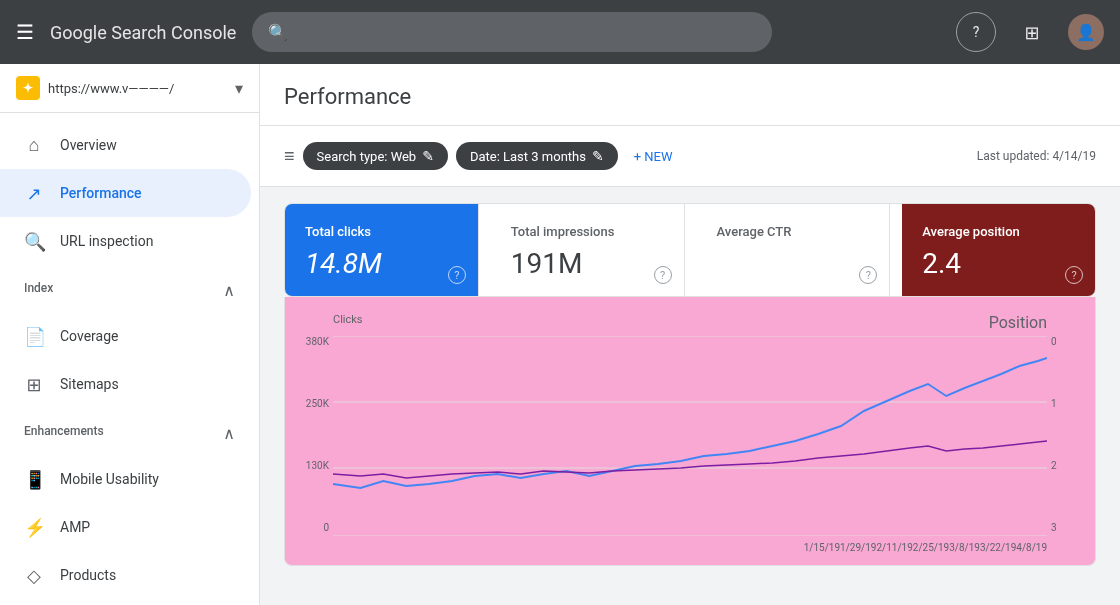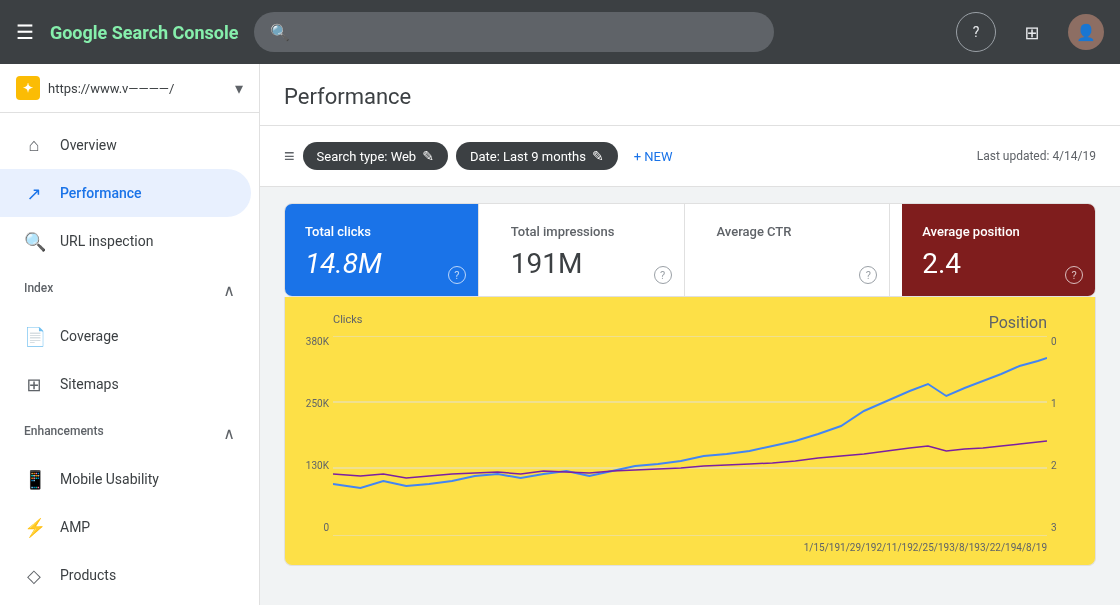--- a/index.html
+++ b/index.html
@@ -11,21 +11,21 @@
       align-items: center;
       background: #3c4043;
       height: 64px;
       padding: 0 16px;
       gap: 16px;
       position: fixed;
       top: 0; left: 0; right: 0;
       z-index: 100;
     }
     .hamburger-icon { color: #fff; cursor: pointer; font-size: 20px; }
-    .app-title { color: #86efac; font-size: 18px; font-weight: 700; white-space: nowrap; }
+    .app-title { color: #e5e5e5; font-size: 18px; font-weight: 400; white-space: nowrap; }
     .search-bar {
       flex: 1;
       max-width: 520px;
       background: #5f6368;
       border-radius: 24px;
       display: flex;
       align-items: center;
       padding: 0 16px;
       height: 40px;
       gap: 8px;
@@ -221,21 +221,21 @@
       font-size: 11px;
       cursor: pointer;
     }
     .metric-card.blue .metric-help { border-color: rgba(255,255,255,0.7); color: rgba(255,255,255,0.7); }
     .metric-card.purple .metric-help { border-color: rgba(255,255,255,0.7); color: rgba(255,255,255,0.7); }
     .metric-card:not(.blue):not(.purple) .metric-help { border-color: #9aa0a6; color: #9aa0a6; }
 
     
     .chart-container {
       margin: 0 24px 16px;
-      background: #fde047;
+      background: #f9a8d4;
       border: 1px solid #e0e0e0;
       border-top: none;
       border-radius: 0 0 8px 8px;
       padding: 16px 20px 12px;
       position: relative;
     }
     .chart-y-label { font-size: 11px; color: #5f6368; }
     .chart-y-label-right { font-size: 16px; color: #5f6368; }
     .x-axis-labels {
       display: flex;
@@ -332,21 +332,21 @@
       <h1 class="page-title">Performance</h1>
     </div>
 
     <div class="filters-row">
       <span class="filter-icon">≡</span>
       <div class="filter-chip">
         <span>Search type: Web</span>
         <span class="edit-icon">✎</span>
       </div>
       <div class="filter-chip">
-        <span>Date: Last 9 months</span>
+        <span>Date: Last 3 months</span>
         <span class="edit-icon">✎</span>
       </div>
       <div class="new-btn">
         <span>+ NEW</span>
       </div>
       <span class="last-updated">Last updated: 4/14/19</span>
     </div>
 
     <div class="metrics-row">
 

